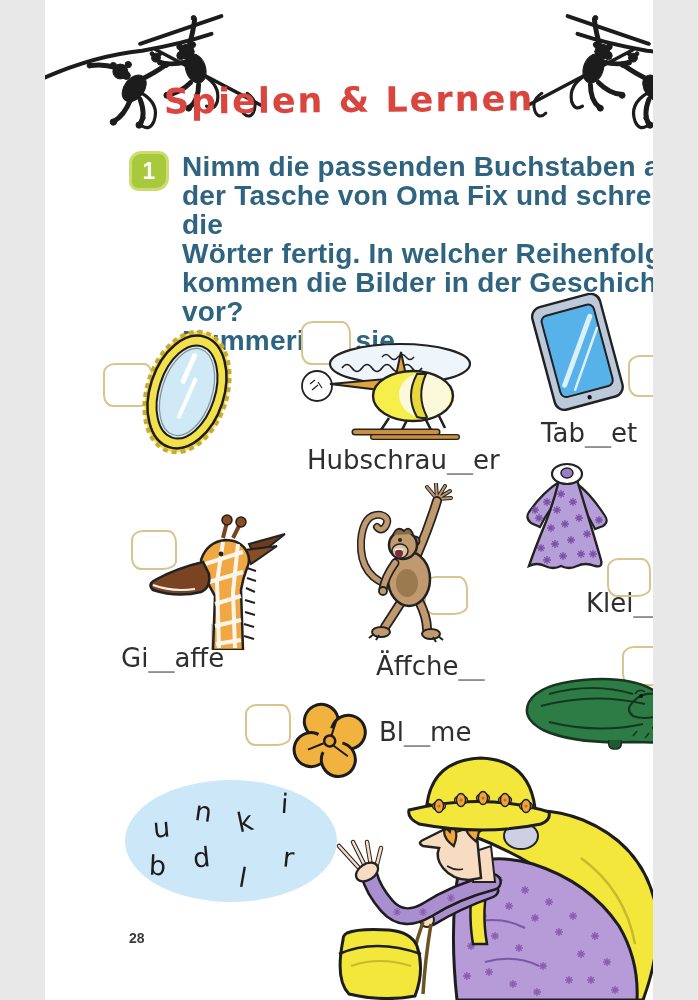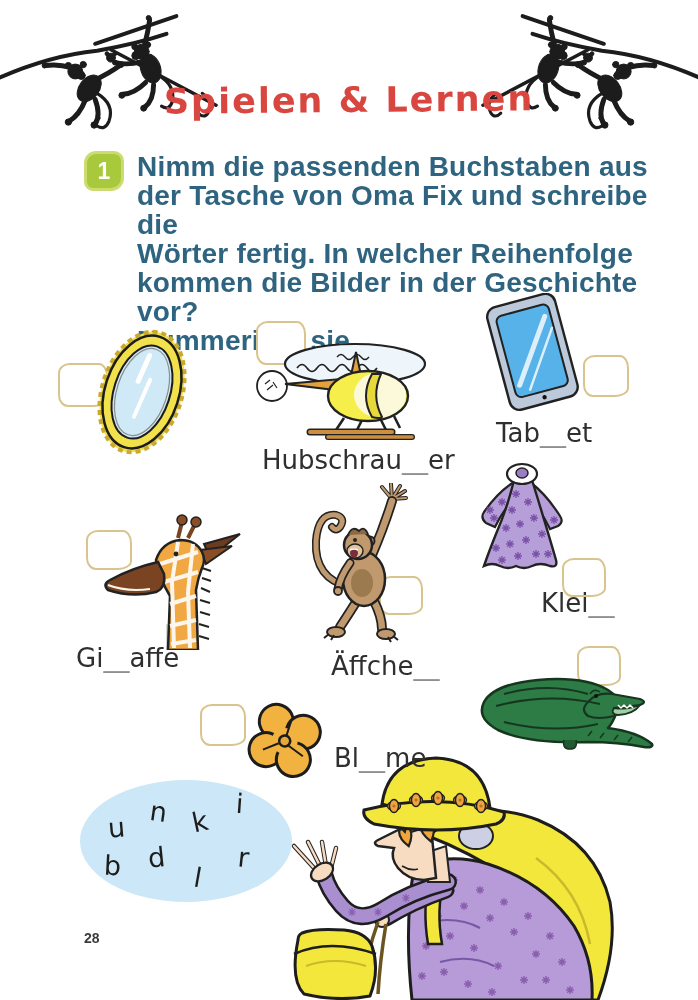--- a/index.html
+++ b/index.html
@@ -1,16 +1,16 @@
 <!DOCTYPE html>
 <html><head>
 <meta charset="utf-8">
 <style>
   html,body{margin:0;padding:0;background:#e8e8e8;}
-  .page{position:relative;width:698px;height:1000px;background:#ffffff;overflow:hidden;
+  .page{position:relative;width:608px;height:1000px;background:#ffffff;overflow:hidden;
         font-family:"Liberation Sans",sans-serif;margin:0 auto;}
 
   
   .monkeys{position:absolute;top:6px;width:218px;height:134px;}
   .monkeys.left{left:0;}
   .monkeys.right{left:481px;transform:scaleX(-1);}
   .title{position:absolute;left:0;right:0;top:80px;text-align:center;
          font-family:"DejaVu Sans",sans-serif;font-weight:bold;font-size:35px;
          color:#d9463f;letter-spacing:2px;transform:rotate(-0.5deg);}
 
@@ -35,21 +35,21 @@
   .cloud.c8{left:200px;top:704px;width:42px;height:38px;}
 
   .word{position:absolute;font-family:"DejaVu Sans",sans-serif;font-size:26px;color:#2f2f2f;}
   .word .blank{color:#8f8f8f;}
   .w-spiegel{left:84px;top:451px;}
   .w-hubschrauber{left:262px;top:445px;}
   .w-tablet{left:496px;top:418px;}
   .w-giraffe{left:76px;top:643px;}
   .w-aeffchen{left:331px;top:651px;}
   .w-kleid{left:501px;top:588px;margin-left:40px;}
-  .w-blume{left:334px;top:743px;}
+  .w-blume{left:334px;top:717px;}
   .w-krokodil{left:501px;top:753px;}
 
   .illu{position:absolute;}
   .i-mirror{left:86px;top:323px;}
   .i-heli{left:252px;top:338px;}
   .i-tablet{left:478px;top:293px;}
   .i-giraffe{left:92px;top:512px;}
   .i-monkey{left:298px;top:483px;}
   .i-dress{left:472px;top:462px;}
   .i-flower{left:243px;top:698px;}

